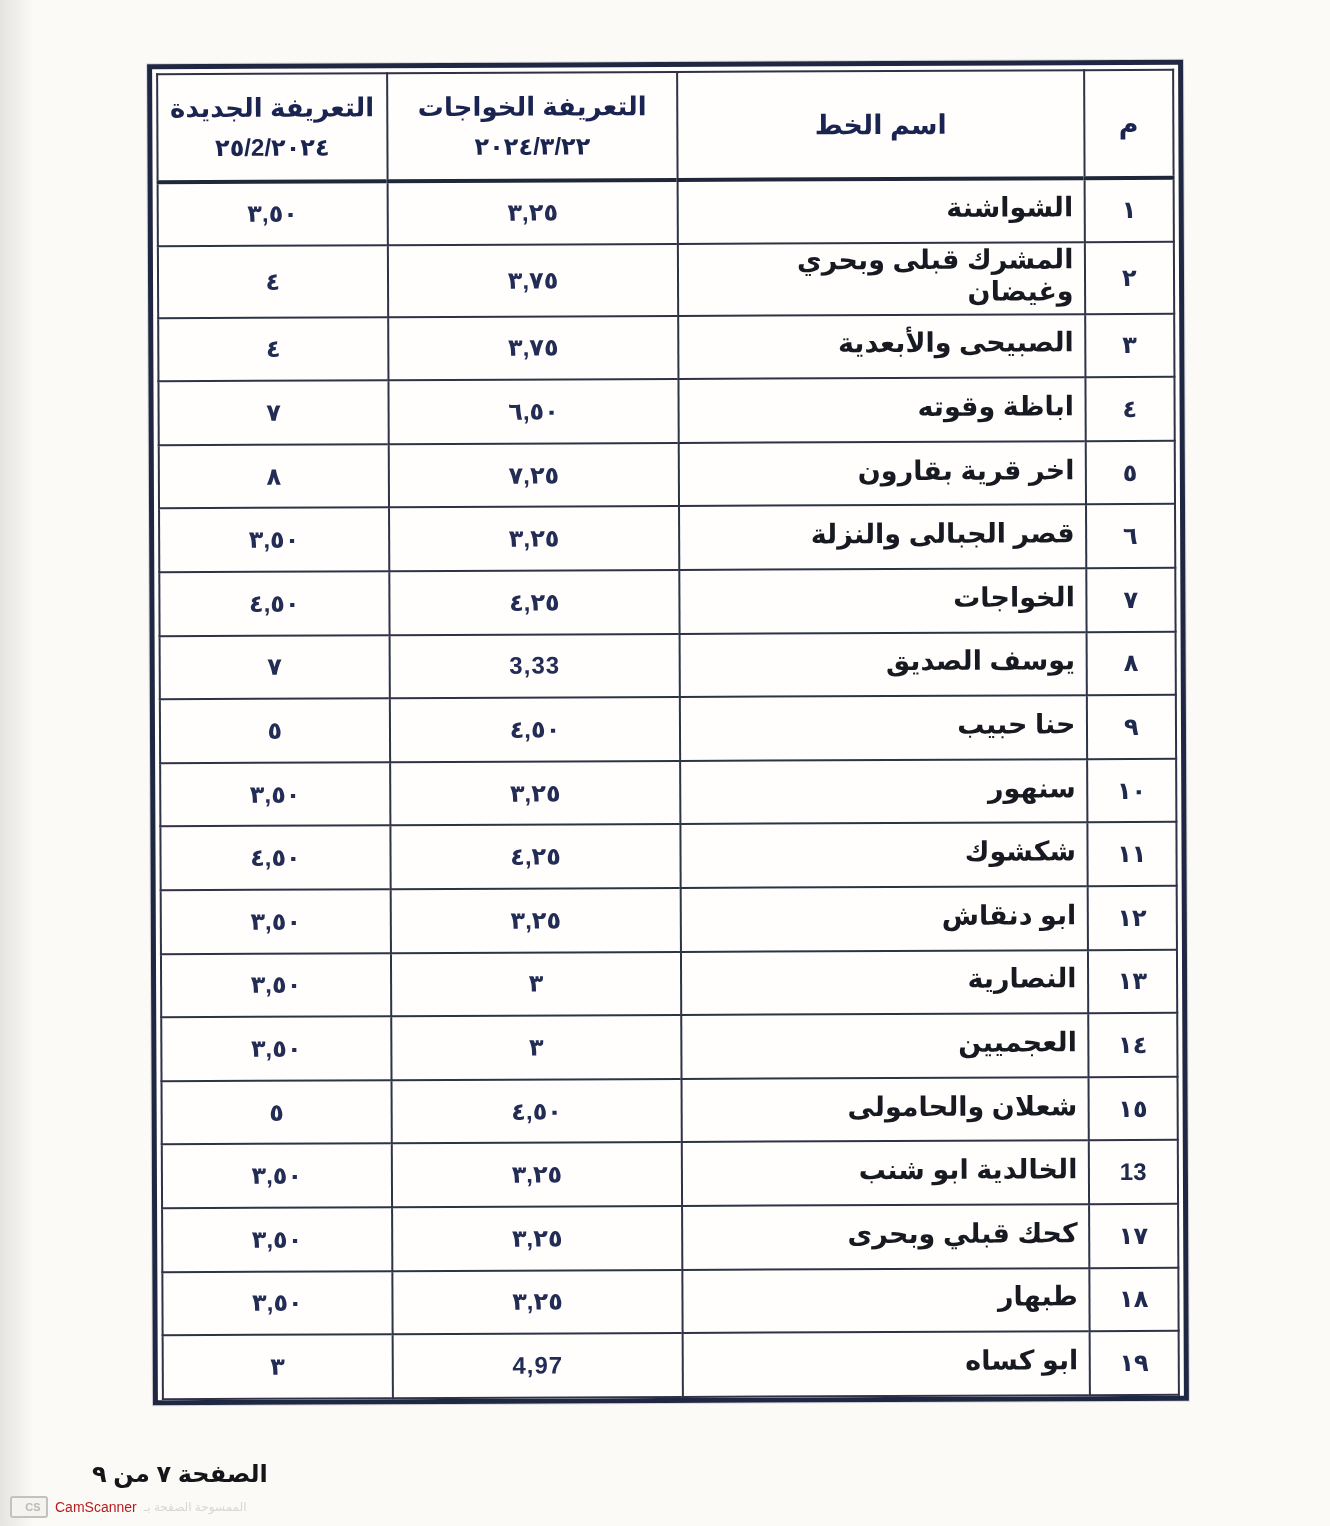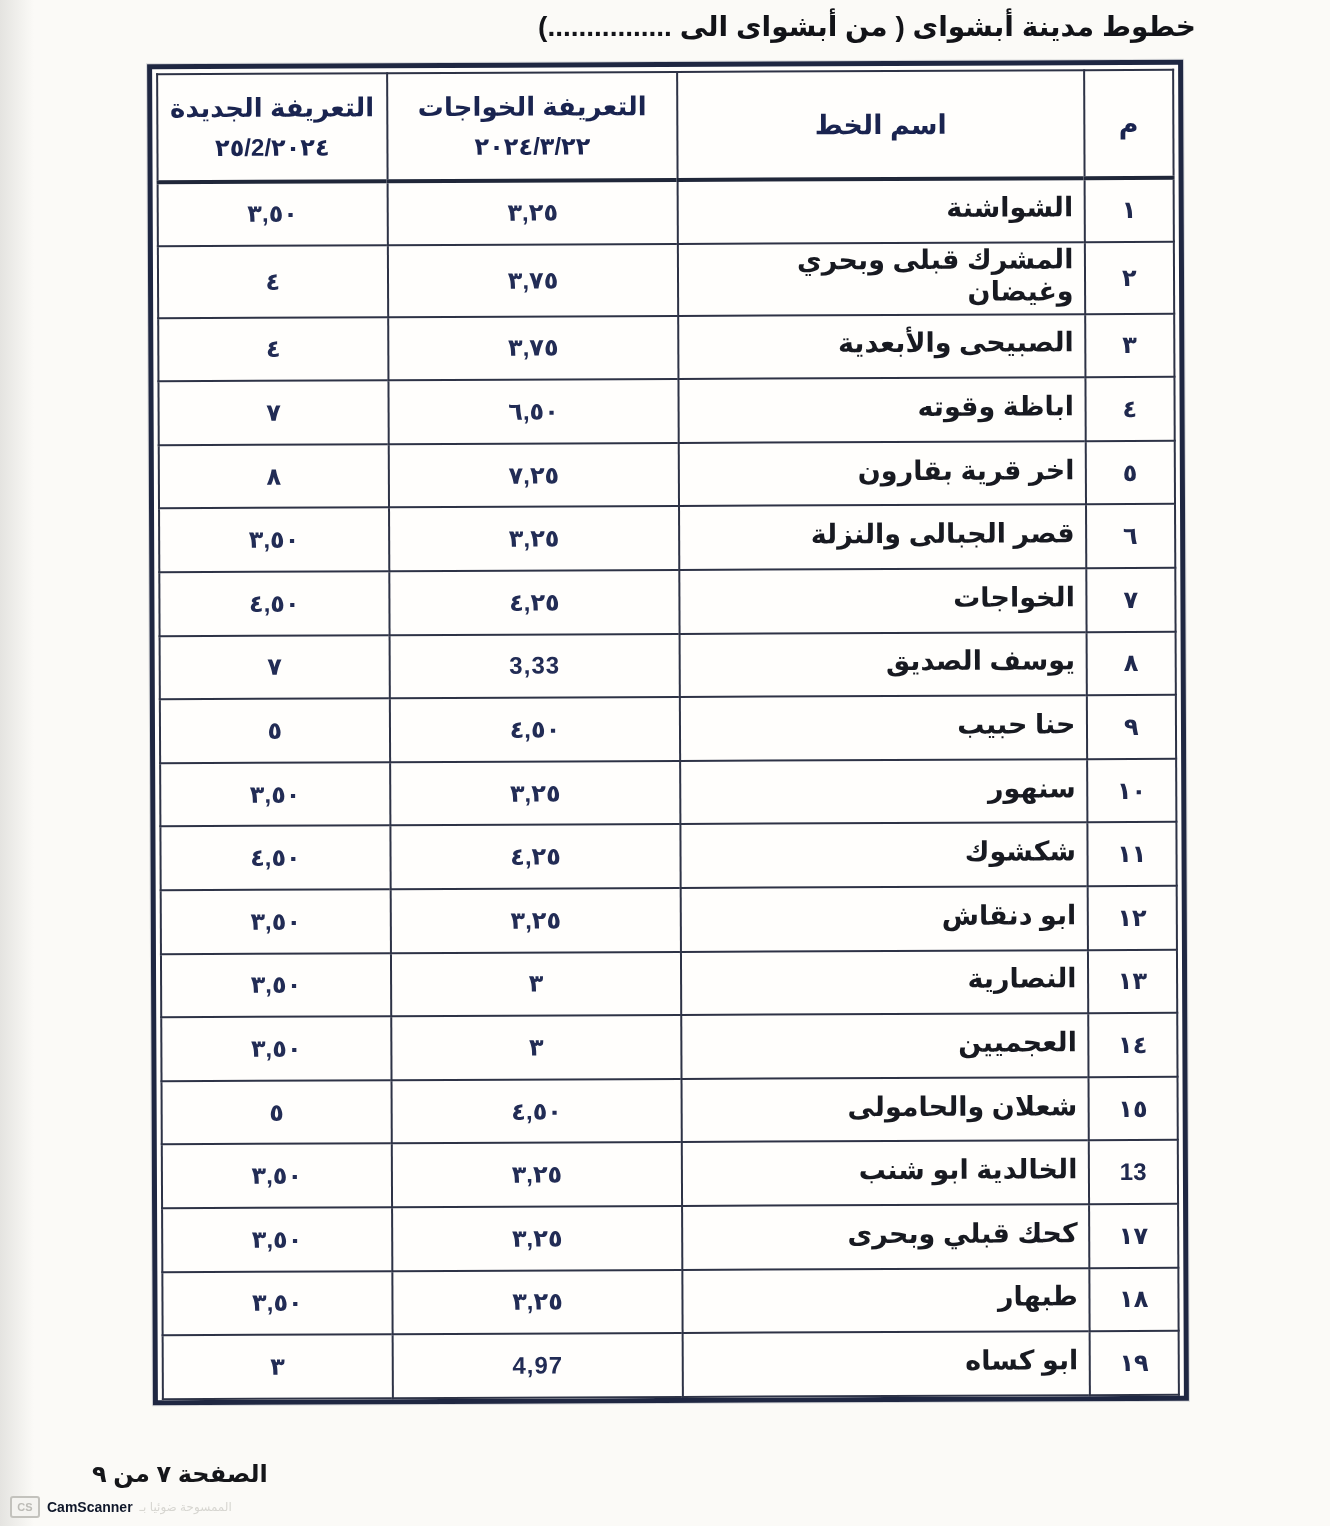--- a/index.html
+++ b/index.html
@@ -58,31 +58,30 @@
     direction:rtl;font-weight:bold;font-size:24px;color:#15161a;margin-top:12px;
   }
 
   .watermark{
     position:absolute;left:10px;top:1496px;
     display:flex;align-items:center;gap:7px;direction:ltr;
   }
   .cs-logo{
     display:inline-flex;align-items:center;justify-content:center;
     width:26px;height:18px;border:2px solid #c3c2bd;border-radius:3px;
-    font-size:11px;font-weight:bold;color:#bcbbb6;background:#f4f3f0;
-  }
-  .wm-brand{font-size:14px;color:#0f172a;font-weight:bold;text-align:center;}
+    font-size:11px;font-weight:bold;color:#bcbbb6;background:#f4f3f0;padding-left:8px;
+  }
+  .wm-brand{font-size:14px;color:#b91c1c;font-weight:normal;text-align:center;}
   .wm-arabic{font-size:12px;color:#d7d6d1;direction:rtl;}
 </style>
 </head>
 <body>
 
 <div class="page">
 
-  <div class="title">خطوط مدينة أبشواى ( من أبشواى الى ................)</div>
 
   <div class="table-frame">
     <table>
       <thead>
         <tr>
           <th class="c-index">م</th>
           <th class="c-name">اسم الخط</th>
           <th class="c-old">
             <div class="hdr-two">
               <span class="hdr-label">التعريفة الخواجات</span>
@@ -214,16 +213,16 @@
           </tr>
         </tbody>
     </table>
   </div>
 
   <div class="footer">الصفحة ٧ من ٩</div>
 
   <div class="watermark">
     <span class="cs-logo">CS</span>
     <span class="wm-brand">CamScanner</span>
-    <span class="wm-arabic">الممسوحة ضوئيا بـ</span>
+    <span class="wm-arabic">الممسوحة الصفحة بـ</span>
   </div>
 
 </div>
 
 </body></html>

